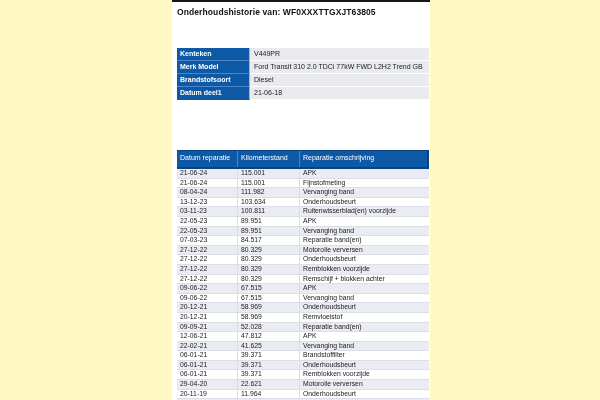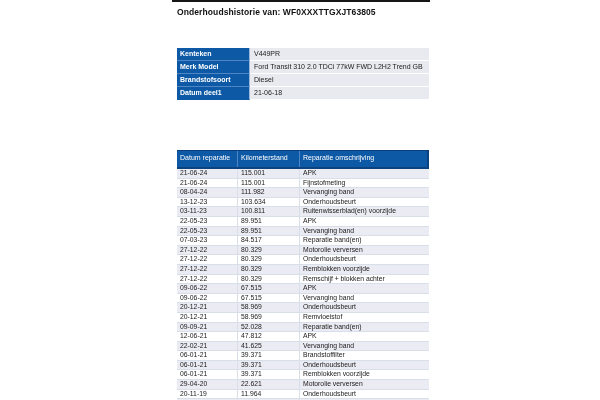--- a/index.html
+++ b/index.html
@@ -2,21 +2,21 @@
 <html><head>
 <meta charset="utf-8">
 <style>
   html,body { margin:0; padding:0; }
   body {
     width:600px; height:400px; overflow:hidden;
     background:#000;
     font-family:"Liberation Sans", sans-serif;
     -webkit-font-smoothing:antialiased;
   }
-  .canvas { position:relative; width:600px; height:400px; background:#ffffff; }
+  .canvas { position:relative; width:600px; height:400px; background:#fef9c3; }
   .page {
     position:absolute; left:172px; top:0; width:258px; height:400px;
     background:#ffffff; overflow:hidden;
   }
   .page-top-edge {
     position:absolute; top:0; left:0; right:0; height:2px; background:#161616;
   }
   .title {
     position:absolute; top:7px; left:5px; margin:0;
     font-size:8.5px; font-weight:bold; color:#111; letter-spacing:0.1px;

